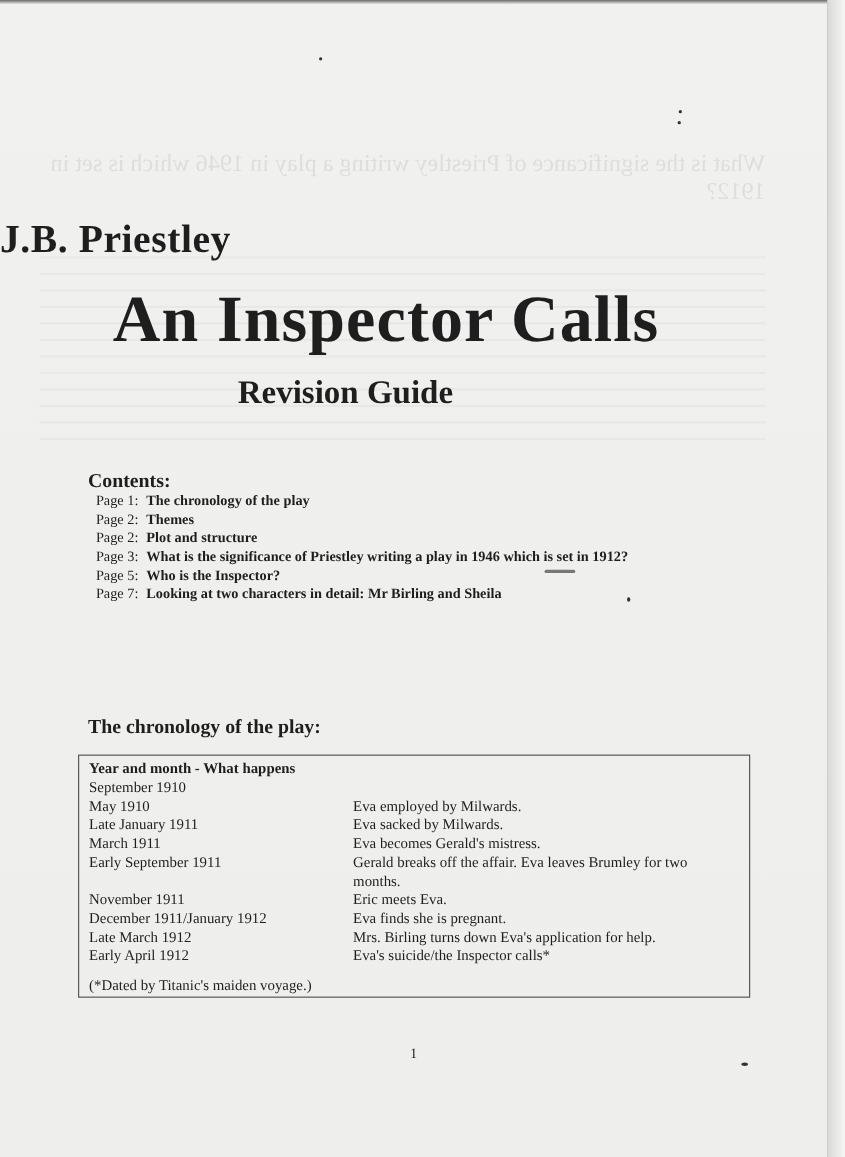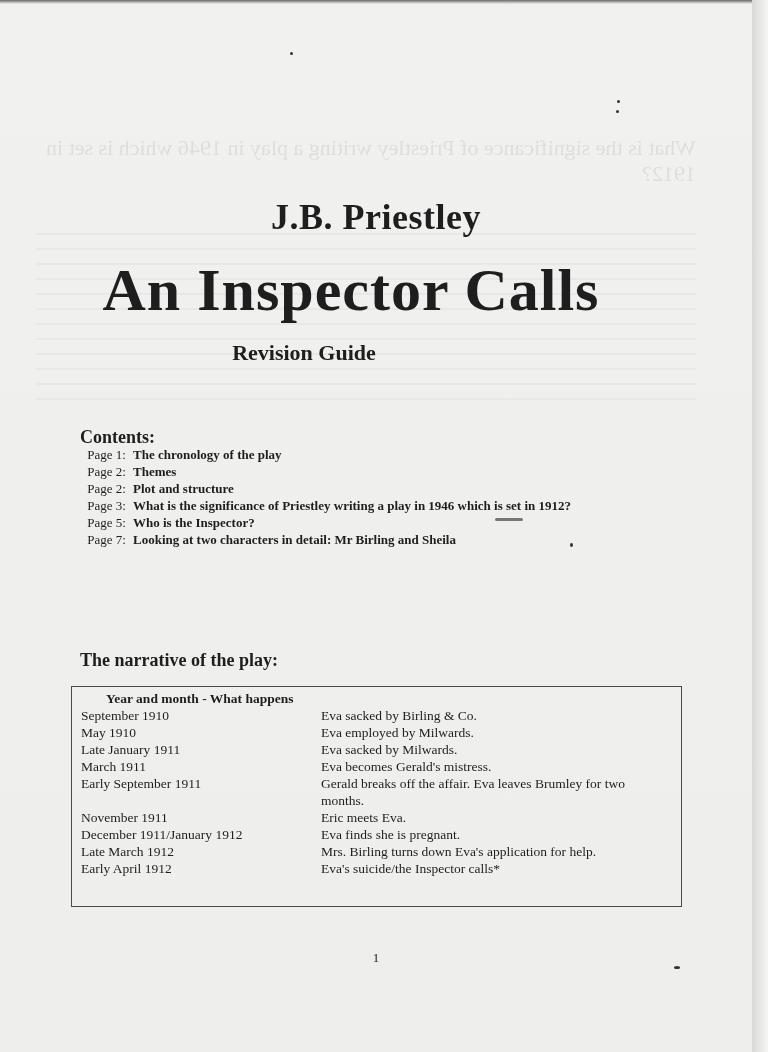--- a/index.html
+++ b/index.html
@@ -27,51 +27,51 @@
     position: absolute; left: 36px; top: 135px; width: 660px;
     color: rgba(60,60,60,0.10);
     font-size: 22px; line-height: 26px;
     transform: scaleX(-1);
     user-select: none;
   }
   .ghost-lines { position: absolute; left: 36px; top: 220px; width: 660px; }
   .ghost-line { height: 2px; margin: 13px 0; background: rgba(90,90,90,0.05); }
 
   .author {
-    position: absolute; top: 196px; left: 0; width: 752px; text-align: center;
+    position: absolute; top: 196px; left: 0; width: 752px; 
     font-weight: bold; font-size: 36px; letter-spacing: 0.5px;
   }
   .title {
     position: absolute; top: 256px; left: 0; width: 702px; text-align: center;
     font-weight: bold; font-size: 60px; letter-spacing: 1px;
   }
   .subtitle {
-    position: absolute; top: 340px; left: 4px; width: 600px; text-align: center;
-    font-weight: bold; font-size: 22px;
+    position: absolute; top: 340px; left: 14px; width: 600px; text-align: center;
+    font-weight: bold; font-size: 30px;
   }
 
   .contents-heading {
     position: absolute; left: 80px; top: 427px;
     font-weight: bold; font-size: 18px; font-family: Liberation Serif, serif;
   }
   .contents-list { position: absolute; left: 80px; top: 446px; width: 620px; }
   .contents-item { display: flex; font-size: 13px; line-height: 17px; }
   .contents-page { width: 53px; flex-shrink: 0; text-align: center; }
   .contents-title { font-weight: bold; }
 
   .chron-heading {
     position: absolute; left: 80px; top: 650px;
     font-weight: bold; font-size: 18px;
   }
   .chron-box {
     position: absolute; left: 71px; top: 686px; width: 611px; height: 221px;
     border: 1.5px solid #4a4a4a; box-sizing: border-box;
     padding: 3px 0 0 9px;
   }
-  .chron-header { font-weight: bold; font-size: 13.5px; line-height: 17px; margin-left: 25px; }
+  .chron-header { font-weight: bold; font-size: 13.5px; line-height: 17px; }
   .chron-row { display: flex; font-size: 13.5px; line-height: 17px; }
   .chron-date { width: 240px; flex-shrink: 0; }
   .chron-event { width: 340px; }
   .chron-note { font-size: 13.5px; line-height: 17px; margin-top: 10px; }
 
   .page-number {
     position: absolute; top: 950px; left: 0; width: 752px; text-align: center;
     font-size: 13px;
   }
   .speck { position: absolute; background: #333; border-radius: 50%; }
@@ -123,26 +123,25 @@
     <div class="contents-item">
       <span class="contents-page">Page 5:</span>
       <span class="contents-title">Who is the Inspector?</span>
     </div>
     <div class="contents-item">
       <span class="contents-page">Page 7:</span>
       <span class="contents-title">Looking at two characters in detail: Mr Birling and Sheila</span>
     </div>
   </div>
 
-  <div class="chron-heading">The narrative of the play:</div>
+  <div class="chron-heading">The chronology of the play:</div>
   <div class="chron-box">
     <div class="chron-header">Year and month - What happens</div>
     <div class="chron-row">
       <span class="chron-date">September 1910</span>
-      <span class="chron-event">Eva sacked by Birling &amp; Co.</span>
     </div>
     <div class="chron-row">
       <span class="chron-date">May 1910</span>
       <span class="chron-event">Eva employed by Milwards.</span>
     </div>
     <div class="chron-row">
       <span class="chron-date">Late January 1911</span>
       <span class="chron-event">Eva sacked by Milwards.</span>
     </div>
     <div class="chron-row">
@@ -162,20 +161,21 @@
       <span class="chron-event">Eva finds she is pregnant.</span>
     </div>
     <div class="chron-row">
       <span class="chron-date">Late March 1912</span>
       <span class="chron-event">Mrs. Birling turns down Eva's application for help.</span>
     </div>
     <div class="chron-row">
       <span class="chron-date">Early April 1912</span>
       <span class="chron-event">Eva's suicide/the Inspector calls*</span>
     </div>
+    <div class="chron-note">(*Dated by Titanic's maiden voyage.)</div>
   </div>
 
   <div class="page-number">1</div>
 
   <div class="speck" style="left:290px;top:52px;width:3px;height:3px;"></div>
   <div class="speck" style="left:617px;top:100px;width:3px;height:3px;"></div>
   <div class="speck" style="left:616px;top:110px;width:3px;height:3px;"></div>
   <div class="speck" style="left:495px;top:518px;width:28px;height:3px;border-radius:2px;background:#777;"></div>
   <div class="speck" style="left:570px;top:543px;width:3px;height:4px;"></div>
   <div class="speck" style="left:674px;top:966px;width:6px;height:3px;"></div>

